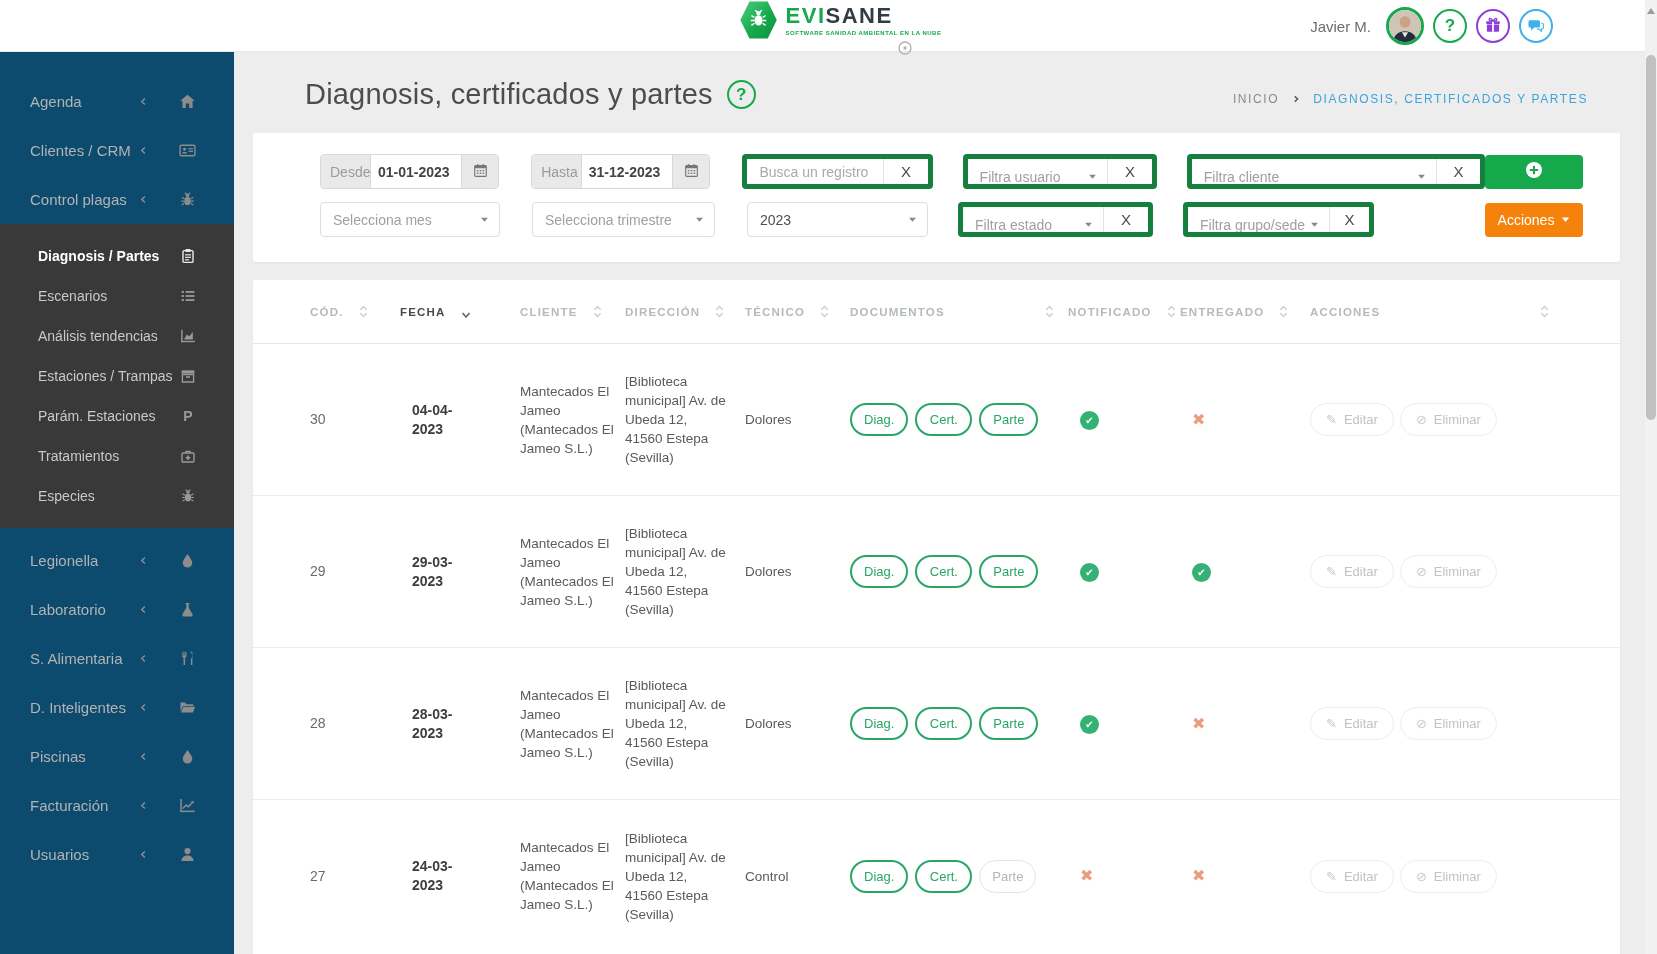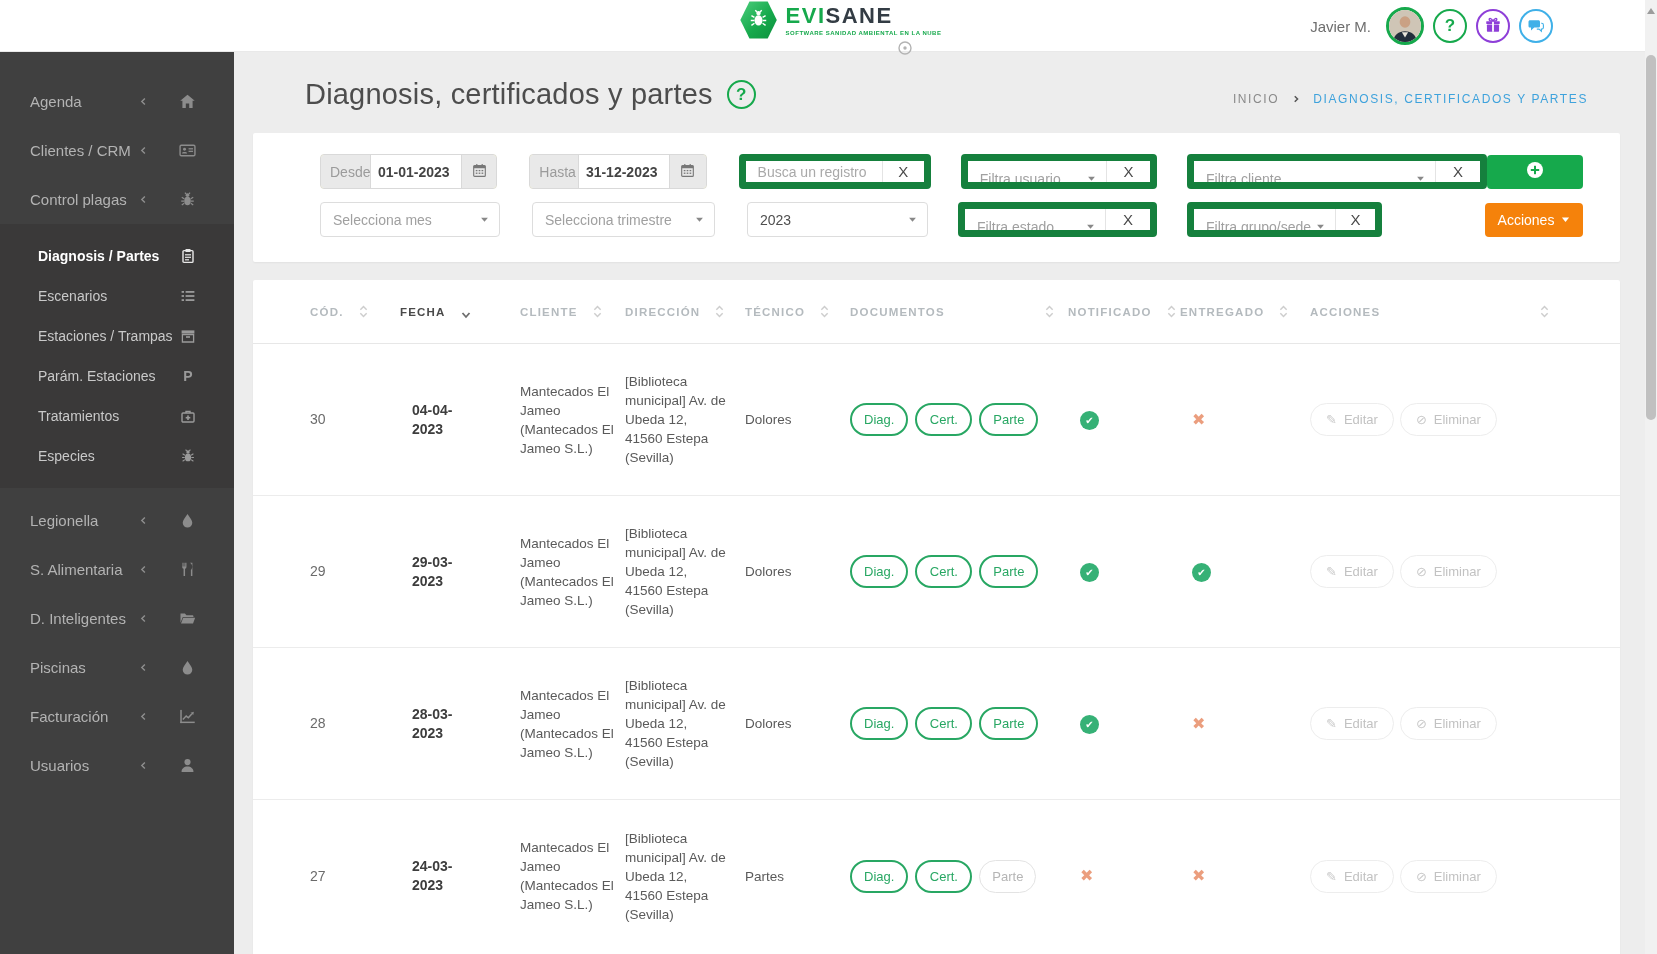--- a/index.html
+++ b/index.html
@@ -31,21 +31,21 @@
   .chat-btn { border-color:#3fb0e8; color:#3fb0e8; }
   .circle-btn svg { width:18px; height:18px; }
   .q-glyph { font-weight:800; font-size:17px; }
 
   
   .scrollbar { position:absolute; top:0; right:0; width:12px; height:954px; background:#f1f1f1; z-index:10; }
   .sb-up { position:absolute; top:8px; left:2px; width:0; height:0; border-left:4px solid transparent; border-right:4px solid transparent; border-bottom:6px solid #9c9c9c; }
   .sb-thumb { position:absolute; top:55px; left:1px; width:10px; height:365px; background:#c0c0c0; border-radius:5px; }
 
   
-  .sidebar { position:absolute; top:52px; left:0; bottom:0; width:234px; background:#404040; z-index:5; overflow:hidden; }
+  .sidebar { position:absolute; top:52px; left:0; bottom:0; width:234px; background:#0c4a6e; z-index:5; overflow:hidden; }
   .nav-block { padding-top:25px; }
   .nav-item { height:49px; display:flex; align-items:center; padding:0 38px 0 30px; cursor:pointer; }
   .nav-label { font-size:15px; color:#b3b3b3; width:108px; white-space:nowrap; overflow:hidden; }
   .nav-chevron { width:11px; height:11px; color:#8f8f8f; display:flex; }
   .nav-chevron svg { width:11px; height:11px; }
   .nav-icon { margin-left:auto; width:17px; height:17px; color:#8c8c8c; display:flex; align-items:center; justify-content:center; }
   .nav-icon svg { width:17px; height:17px; }
   .subnav { background:#3a3939; padding:12px 0; }
   .sub-item { height:40px; display:flex; align-items:center; padding:0 38px; cursor:pointer; }
   .sub-label { font-size:14px; color:#c9c9c9; flex:1; white-space:nowrap; }
@@ -74,21 +74,21 @@
   
   .frow { display:flex; align-items:center; padding-left:67px; padding-right:37px; }
   .frow1 { padding-top:21px; }
   .frow2 { padding-top:13px; padding-bottom:25px; }
   .mr32 { margin-right:32px; } .mr30 { margin-right:30px; }
   .dategroup { display:flex; height:35px; border:1px solid #d9d9d9; border-radius:4px; overflow:hidden; background:#fef9c3; }
   .dg-label { width:50px; background:#e9e9e9; color:#9b9b9b; font-size:14px; display:flex; align-items:center; padding-left:9px; border-right:1px solid #d9d9d9; }
   .dg-input { width:90px; border:none; outline:none; padding:0 7px; font-size:14px; font-weight:600; color:#444; font-family:inherit; }
   .dg-cal { width:38px; background:#e9e9e9; border-left:1px solid #d9d9d9; display:flex; align-items:center; justify-content:center; color:#777; }
   .dg-cal svg { width:15px; height:15px; }
-  .composite { display:flex; height:35px; border:7px solid #15803d; border-radius:4px; background:#fff; overflow:hidden; }
+  .composite { display:flex; height:35px; border:5px solid #15803d; border-radius:4px; background:#fff; overflow:hidden; }
   .search-input { border:none; outline:none; padding:0 12px; font-size:14px; color:#555; width:136px; font-family:inherit; }
   .search-input::placeholder { color:#a9a9a9; }
   .xbtn { width:45px; border-left:1px solid #e4e4e4; display:flex; align-items:center; justify-content:center; font-size:15px; color:#4a4a4a; background:#fff; }
   .xbtn.narrow { width:40px; }
   .select { position:relative; height:35px; display:flex; align-items:center; padding:0 24px 0 12px; font-size:14px; color:#a0a0a0; white-space:nowrap; overflow:hidden; cursor:pointer; background:#fff; }
   .select.boxed { border:1px solid #ddd; border-radius:4px; }
   .select .caret { position:absolute; right:10px; width:9px; height:9px; color:#888; display:flex; }
   .select .caret svg { width:9px; height:9px; }
   .select.has-value { color:#4f4f4f; }
   .w140 { width:140px; } .w245 { width:245px; } .w180 { width:180px; } .w183 { width:183px; } .w181 { width:181px; } .w141 { width:141px; }
@@ -253,20 +253,30 @@
             <rect x="1.6" y="3" width="2.4" height="1.8"></rect>
             <rect x="5.6" y="3" width="8.8" height="1.8"></rect>
             <rect x="1.6" y="7.1" width="2.4" height="1.8"></rect>
             <rect x="5.6" y="7.1" width="8.8" height="1.8"></rect>
             <rect x="1.6" y="11.2" width="2.4" height="1.8"></rect>
             <rect x="5.6" y="11.2" width="8.8" height="1.8"></rect>
           </svg>
         </span>
   </div>
 
+  <div class="sub-item">
+    <span class="sub-label">Análisis tendencias</span>
+    <span class="sub-icon">
+          <svg viewBox="0 0 16 16" fill="currentColor">
+            <rect x="1.2" y="1.8" width="1.4" height="12.4"></rect>
+            <rect x="1.2" y="12.8" width="13.6" height="1.4"></rect>
+            <path d="M4 11.6 6.8 6.4l2.4 2 3.6-4.4v7.6z"></path>
+          </svg>
+        </span>
+  </div>
 
   <div class="sub-item">
     <span class="sub-label">Estaciones / Trampas</span>
     <span class="sub-icon">
           <svg viewBox="0 0 16 16" fill="currentColor">
             <rect x="1.6" y="2.4" width="12.8" height="3.2"></rect>
             <path d="M2.4 6.6h11.2V14H2.4z" fill="none" stroke="currentColor" stroke-width="1.3"></path>
             <rect x="6" y="8.2" width="4" height="1.6"></rect>
           </svg>
         </span>
@@ -313,20 +323,33 @@
             <path d="M10 3.5 5.5 8 10 12.5"></path>
           </svg>
         </span>
     <span class="nav-icon">
           <svg viewBox="0 0 16 16" fill="currentColor">
             <path d="M8 1.8c2.5 3.7 4.5 6.2 4.5 8.4a4.5 4.5 0 0 1-9 0C3.5 8 5.5 5.5 8 1.8z"></path>
           </svg>
         </span>
   </div>
 
+  <div class="nav-item">
+    <span class="nav-label">Laboratorio</span>
+    <span class="nav-chevron">
+          <svg viewBox="0 0 16 16" fill="none" stroke="currentColor" stroke-width="2">
+            <path d="M10 3.5 5.5 8 10 12.5"></path>
+          </svg>
+        </span>
+    <span class="nav-icon">
+          <svg viewBox="0 0 16 16" fill="currentColor">
+            <path d="M6.2 1.8h3.6V3h-.7v3.2l3.6 6.3c.5.9-.1 2-1.2 2H4.5c-1.1 0-1.7-1.1-1.2-2L6.9 6.2V3h-.7z"></path>
+          </svg>
+        </span>
+  </div>
 
   <div class="nav-item">
     <span class="nav-label">S. Alimentaria</span>
     <span class="nav-chevron">
           <svg viewBox="0 0 16 16" fill="none" stroke="currentColor" stroke-width="2">
             <path d="M10 3.5 5.5 8 10 12.5"></path>
           </svg>
         </span>
     <span class="nav-icon">
           <svg viewBox="0 0 16 16" fill="currentColor">
@@ -713,21 +736,21 @@
               <span class="lbl-del">Eliminar</span>
             </button>
     </div>
   </div>
 
   <div class="tgrid trow">
     <div class="td td-cod">27</div>
     <div class="td td-fecha">24-03-2023</div>
     <div class="td td-cliente">Mantecados El Jameo (Mantecados El Jameo S.L.)</div>
     <div class="td td-dir">[Biblioteca municipal] Av. de Ubeda 12, 41560 Estepa (Sevilla)</div>
-    <div class="td td-tec">Partes</div>
+    <div class="td td-tec">Control</div>
     <div class="td td-docs">
       <button class="pill doc-diag">Diag.</button>
       <button class="pill doc-cert">Cert.</button>
       <button class="pill doc-parte off">Parte</button>
     </div>
     <div class="td td-notif"><span class="status st-cross">✖</span></div>
     <div class="td td-entr"><span class="status st-cross">✖</span></div>
     <div class="td td-acc">
       <button class="act-btn btn-edit">
               <span class="act-ic">✎</span>

